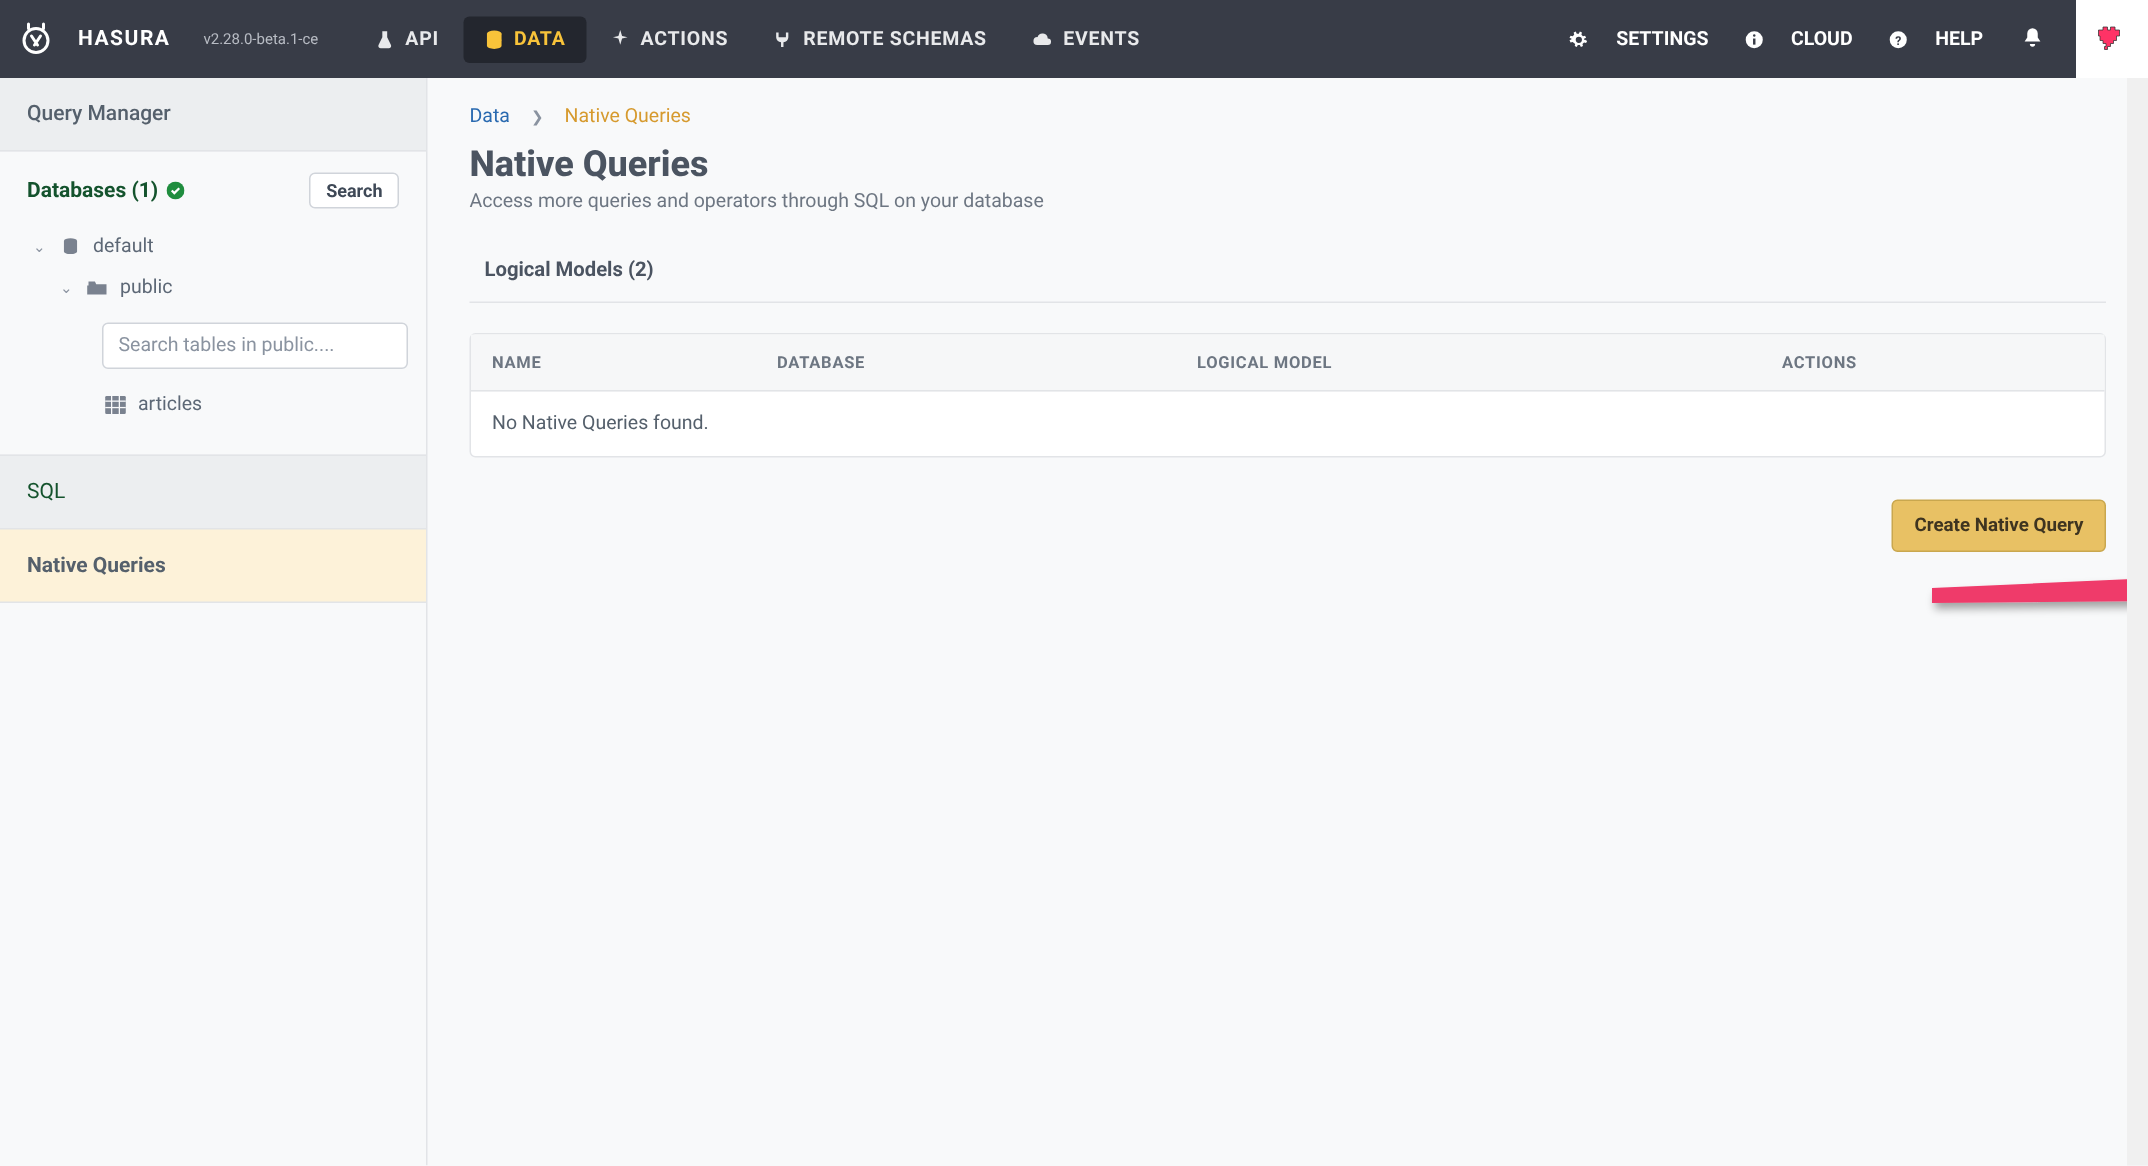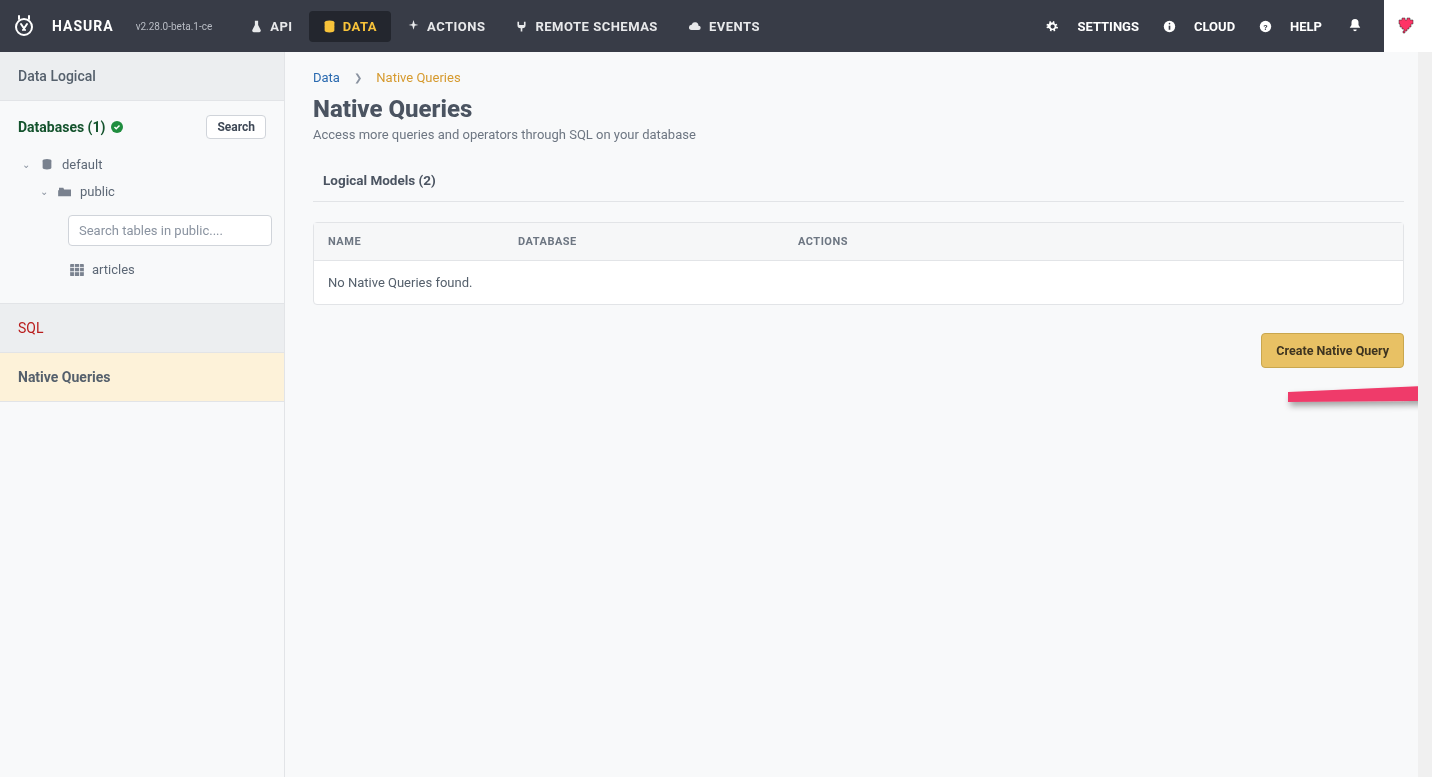--- a/index.html
+++ b/index.html
@@ -29,21 +29,21 @@
 .tree { padding: 6px 0 6px 18px; }
 .tree-row { display: flex; align-items: center; gap: 8px; padding: 6px 4px; font-size: 13px; color: #5d6876; cursor: pointer; }
 .tree-row .chev { font-size: 10px; color: #8a93a0; width: 10px; }
 .tree-row svg { flex-shrink: 0; }
 .tree-row.indent1 { padding-left: 22px; }
 .tree-row.indent2 { padding-left: 52px; }
 .search-wrap { padding: 4px 12px 4px 40px; margin-left: 28px; }
 .search-input { width: 100%; border: 1px solid #d0d4da; border-radius: 4px; padding: 7px 10px; font-size: 13px; color: #55606c; }
 .search-input::placeholder { color: #8a93a0; }
 .side-spacer { flex: 0 0 14px; }
-.side-item { padding: 16px 18px; font-size: 14px; color: #b91c1c; border-top: 1px solid #e2e4e7; cursor: pointer; background: #eceef0; }
+.side-item { padding: 16px 18px; font-size: 14px; color: #14532d; border-top: 1px solid #e2e4e7; cursor: pointer; background: #eceef0; }
 .side-item.active { background: #fdf2d9; color: #55606c; font-weight: 700; border-top: 1px solid #e2e4e7; border-bottom: 1px solid #e2e4e7;}
 
 .main { flex: 1; padding: 18px 28px; position: relative; }
 .breadcrumb { display: flex; align-items: center; gap: 14px; font-size: 13px; margin-bottom: 10px; }
 .crumb { color: #2a6ab0; cursor: pointer; }
 .crumb.active { color: #d69a2e; cursor: default; }
 .crumb-sep { color: #8a93a0; font-size: 10px; }
 .page-title { font-size: 24px; font-weight: 800; color: #4b5461; margin-bottom: 4px; }
 .page-sub { font-size: 13px; color: #6d7682; margin-bottom: 20px; }
 .tabs { display: flex; border-bottom: 1px solid #e2e4e7; gap: 28px; padding-left: 6px;}
@@ -139,21 +139,21 @@
     <div class="heart-box">
       <svg width="22" height="20" viewBox="0 0 22 20">
           <path d="M2 4h3V2h3v2h2V2h3v2h3v4h-2v3h-2v2h-2v2h-2v2h-2v-2H7v-2H5v-2H3V8H2z" fill="#f36" stroke="#333" stroke-width="0.5"></path>
         </svg>
     </div>
   </div>
 </div>
 
 <div class="layout">
   <div class="sidebar">
-    <div class="side-header">Data Logical</div>
+    <div class="side-header">Query Manager</div>
     <div class="db-row">
       <div class="db-label">
         <span>Databases (1)</span>
         <svg class="check" width="12" height="12" viewBox="0 0 12 12">
             <circle cx="6" cy="6" r="6" fill="#1f8d3e"></circle>
             <path d="M3.5 6l1.7 1.7L8.5 4.5" stroke="#fff" stroke-width="1.5" fill="none"></path>
           </svg>
       </div>
       <button class="manage-btn">Search</button>
     </div>
@@ -204,20 +204,21 @@
     <p class="page-sub">Access more queries and operators through SQL on your database</p>
 
     <div class="tabs">
       <div class="tab">Logical Models (2)</div>
     </div>
 
     <div class="table">
       <div class="thead">
         <div class="th name">NAME</div>
         <div class="th db">DATABASE</div>
+        <div class="th lm">LOGICAL MODEL</div>
         <div class="th act">ACTIONS</div>
       </div>
       <div class="trow">No Native Queries found.</div>
     </div>
 
     <div class="action-row">
       <button class="create-btn">Create Native Query</button>
     </div>
 
     <svg class="arrow-annot" width="290" height="70" viewBox="0 0 290 70">

